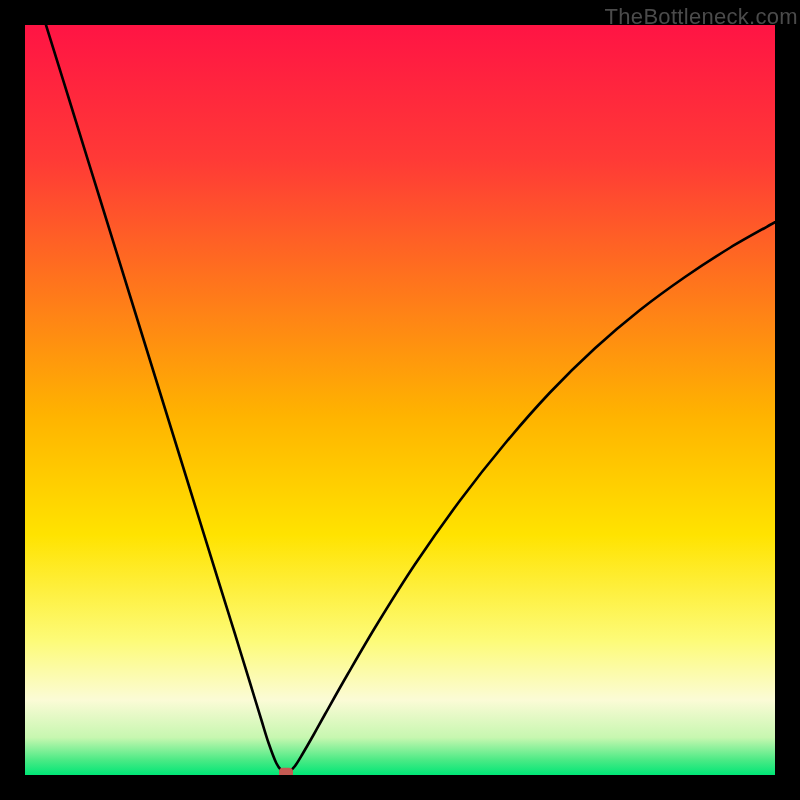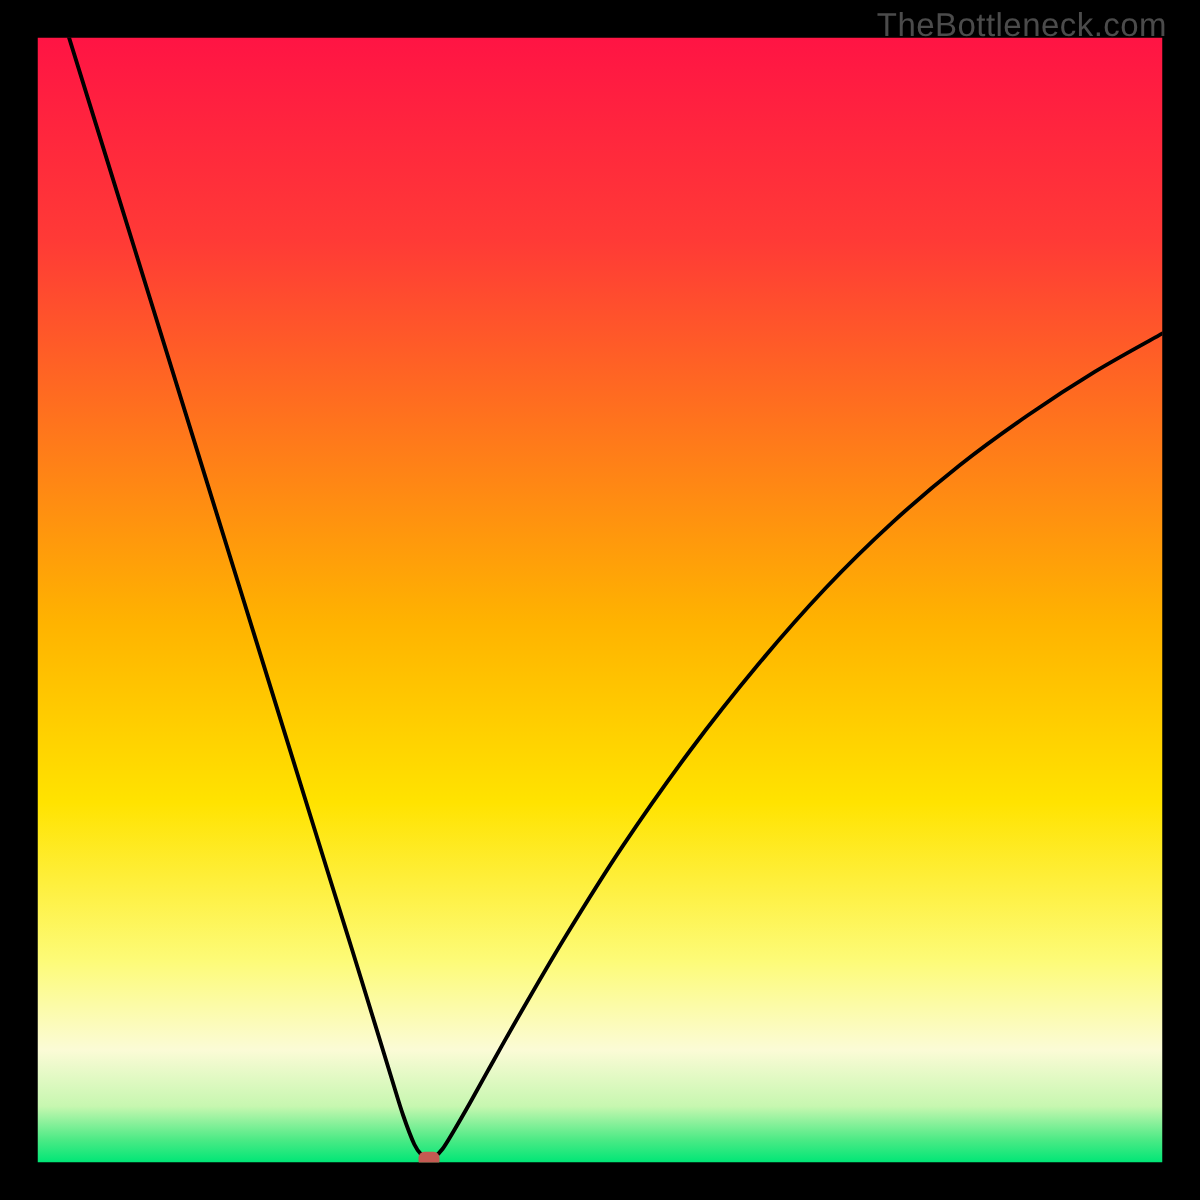--- a/index.html
+++ b/index.html
@@ -12,21 +12,21 @@
     overflow: hidden;
   }
   .frame {
     width: 800px;
     height: 800px;
     position: relative;
   }
   .watermark {
     position: absolute;
     top: 4px;
-    right: 22px;
+    right: 2px;
     color: #4b4b4b;
     font-size: 22px;
     font-weight: 400;
     letter-spacing: 0.3px;
     z-index: 20;
   }
   .plot-wrap {
     position: absolute;
     left: 25px;
     top: 25px;

